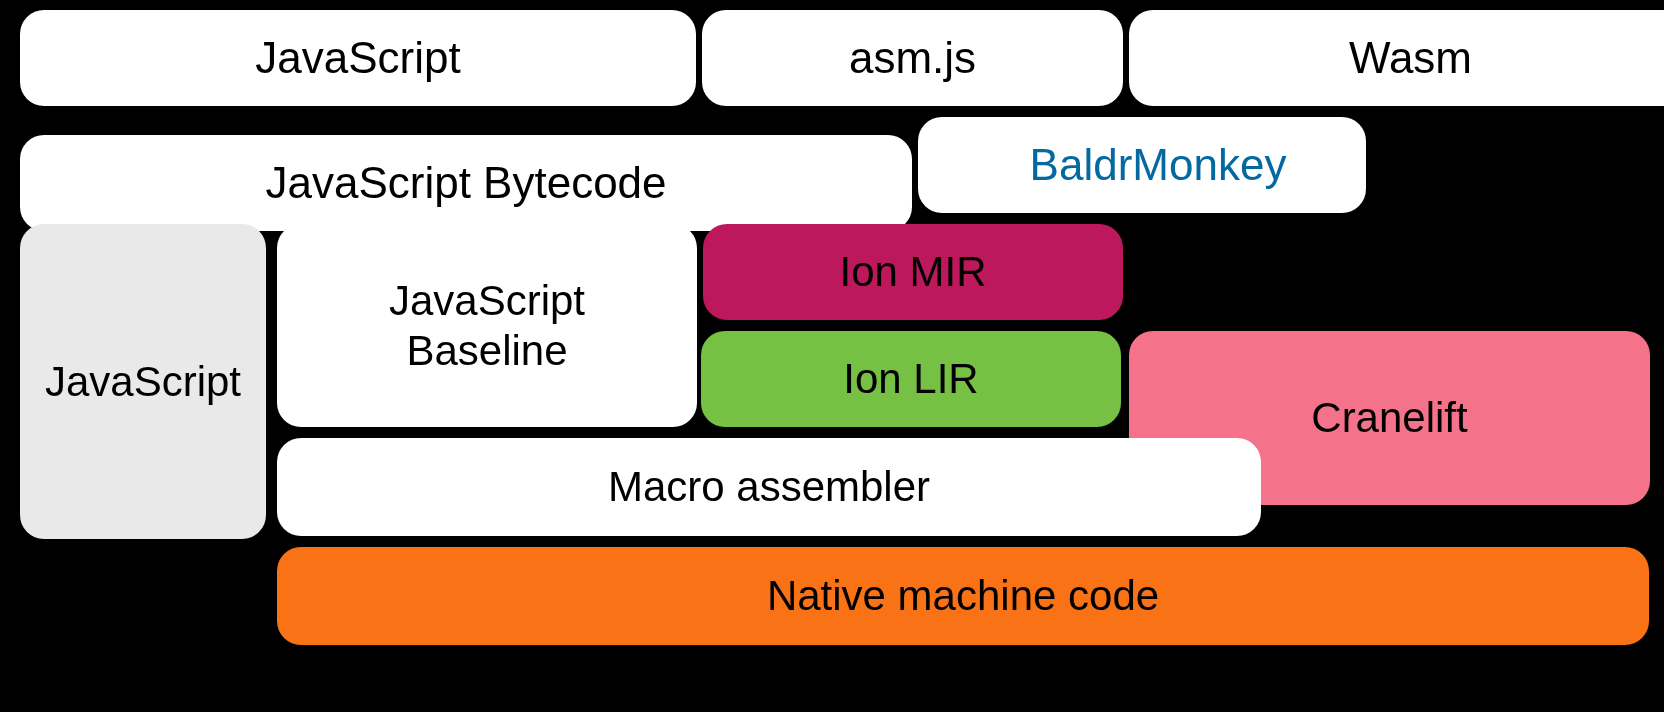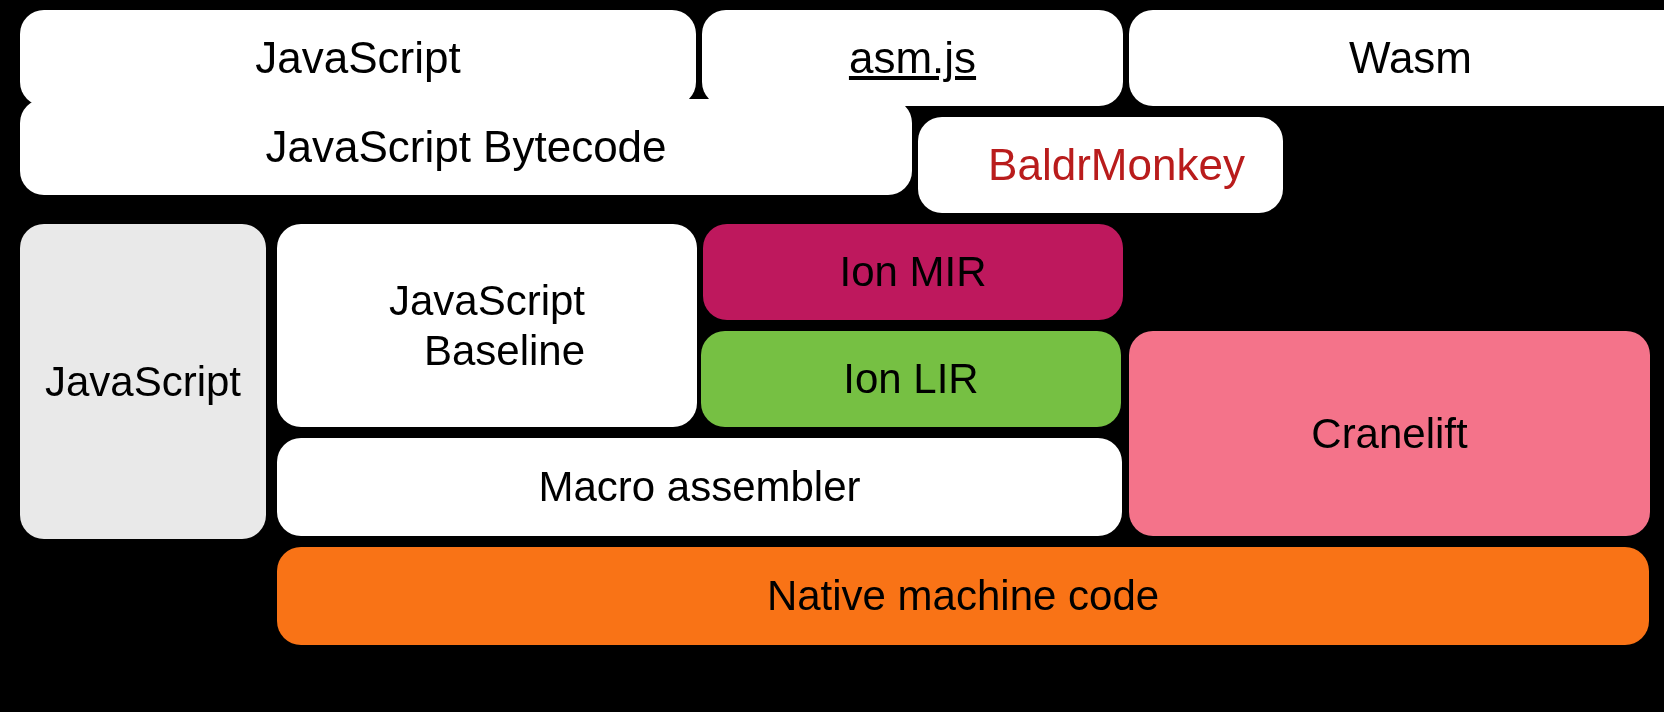--- a/index.html
+++ b/index.html
@@ -15,41 +15,41 @@
     background: #000000;
     overflow: hidden;
     font-family: "Liberation Sans", sans-serif;
   }
   .box {
     position: absolute;
     box-sizing: border-box;
     display: flex;
     align-items: center;
     justify-content: center;
-    text-align: right;
+    text-align: center;
     color: #000000;
     border-radius: 24px;
     line-height: 1.18;
     white-space: pre-line;
   }
   .fill-white { background: #FFFFFF; }
   .fill-gray  { background: #E9E9E9; }
   .fill-green { background: #76C043; }
   .fill-pink  { background: #F4738A; }
 </style>
 </head>
 <body>
 
 <div id="canvas">
     <div class="box fill-white" style="left: 20px; top: 10px; width: 676px; height: 96px; font-size: 44px; background: rgb(255, 255, 255); color: rgb(0, 0, 0);">JavaScript</div>
-    <div class="box fill-white" style="left: 702px; top: 10px; width: 421px; height: 96px; font-size: 44px; background: rgb(255, 255, 255); color: rgb(0, 0, 0); text-decoration: underline;">asm.js</div>
+    <div class="box fill-white" style="left: 702px; top: 10px; width: 421px; height: 96px; font-size: 44px; background: rgb(255, 255, 255); color: rgb(0, 0, 0);">asm.js</div>
     <div class="box fill-white" style="left: 1129px; top: 10px; width: 563px; height: 96px; font-size: 44px; background: rgb(255, 255, 255); color: rgb(0, 0, 0);">Wasm</div>
-    <div class="box fill-white" style="left: 20px; top: 99px; width: 892px; height: 96px; font-size: 44px; background: rgb(255, 255, 255); color: rgb(0, 0, 0);">JavaScript Bytecode</div>
-    <div class="box fill-white" style="left: 918px; top: 117px; width: 365px; height: 96px; font-size: 44px; background: rgb(255, 255, 255); color: #b91c1c; padding-left: 32px;">BaldrMonkey</div>
+    <div class="box fill-white" style="left: 20px; top: 135px; width: 892px; height: 96px; font-size: 44px; background: rgb(255, 255, 255); color: rgb(0, 0, 0);">JavaScript Bytecode</div>
+    <div class="box fill-white" style="left: 918px; top: 117px; width: 448px; height: 96px; font-size: 44px; background: rgb(255, 255, 255); color: #0369a1; padding-left: 32px;">BaldrMonkey</div>
     <div class="box fill-gray" style="left: 20px; top: 224px; width: 246px; height: 315px; font-size: 42px; background: rgb(233, 233, 233); color: rgb(0, 0, 0);">JavaScript</div>
     <div class="box fill-white" style="left: 277px; top: 224px; width: 420px; height: 203px; font-size: 42px; background: rgb(255, 255, 255); color: rgb(0, 0, 0);">JavaScript
 Baseline</div>
     <div class="box fill-green" style="left: 703px; top: 224px; width: 420px; height: 96px; font-size: 42px; background: #be185d; color: rgb(0, 0, 0);">Ion MIR</div>
     <div class="box fill-green" style="left: 701px; top: 331px; width: 420px; height: 96px; font-size: 42px; background: rgb(118, 192, 67); color: rgb(0, 0, 0);">Ion LIR</div>
-    <div class="box fill-pink" style="left: 1129px; top: 331px; width: 521px; height: 205px; font-size: 42px; background: rgb(244, 115, 138); color: rgb(0, 0, 0);">Cranelift</div>
-    <div class="box fill-white" style="left: 277px; top: 438px; width: 845px; height: 98px; font-size: 42px; background: rgb(255, 255, 255); color: rgb(0, 0, 0);">Macro assembler</div>
+    <div class="box fill-pink" style="left: 1129px; top: 331px; width: 521px; height: 174px; font-size: 42px; background: rgb(244, 115, 138); color: rgb(0, 0, 0);">Cranelift</div>
+    <div class="box fill-white" style="left: 277px; top: 438px; width: 984px; height: 98px; font-size: 42px; background: rgb(255, 255, 255); color: rgb(0, 0, 0);">Macro assembler</div>
     <div class="box fill-white" style="left: 277px; top: 547px; width: 1372px; height: 98px; font-size: 42px; background: #f97316; color: rgb(0, 0, 0);">Native machine code</div>
   </div>
 
 </body></html>

